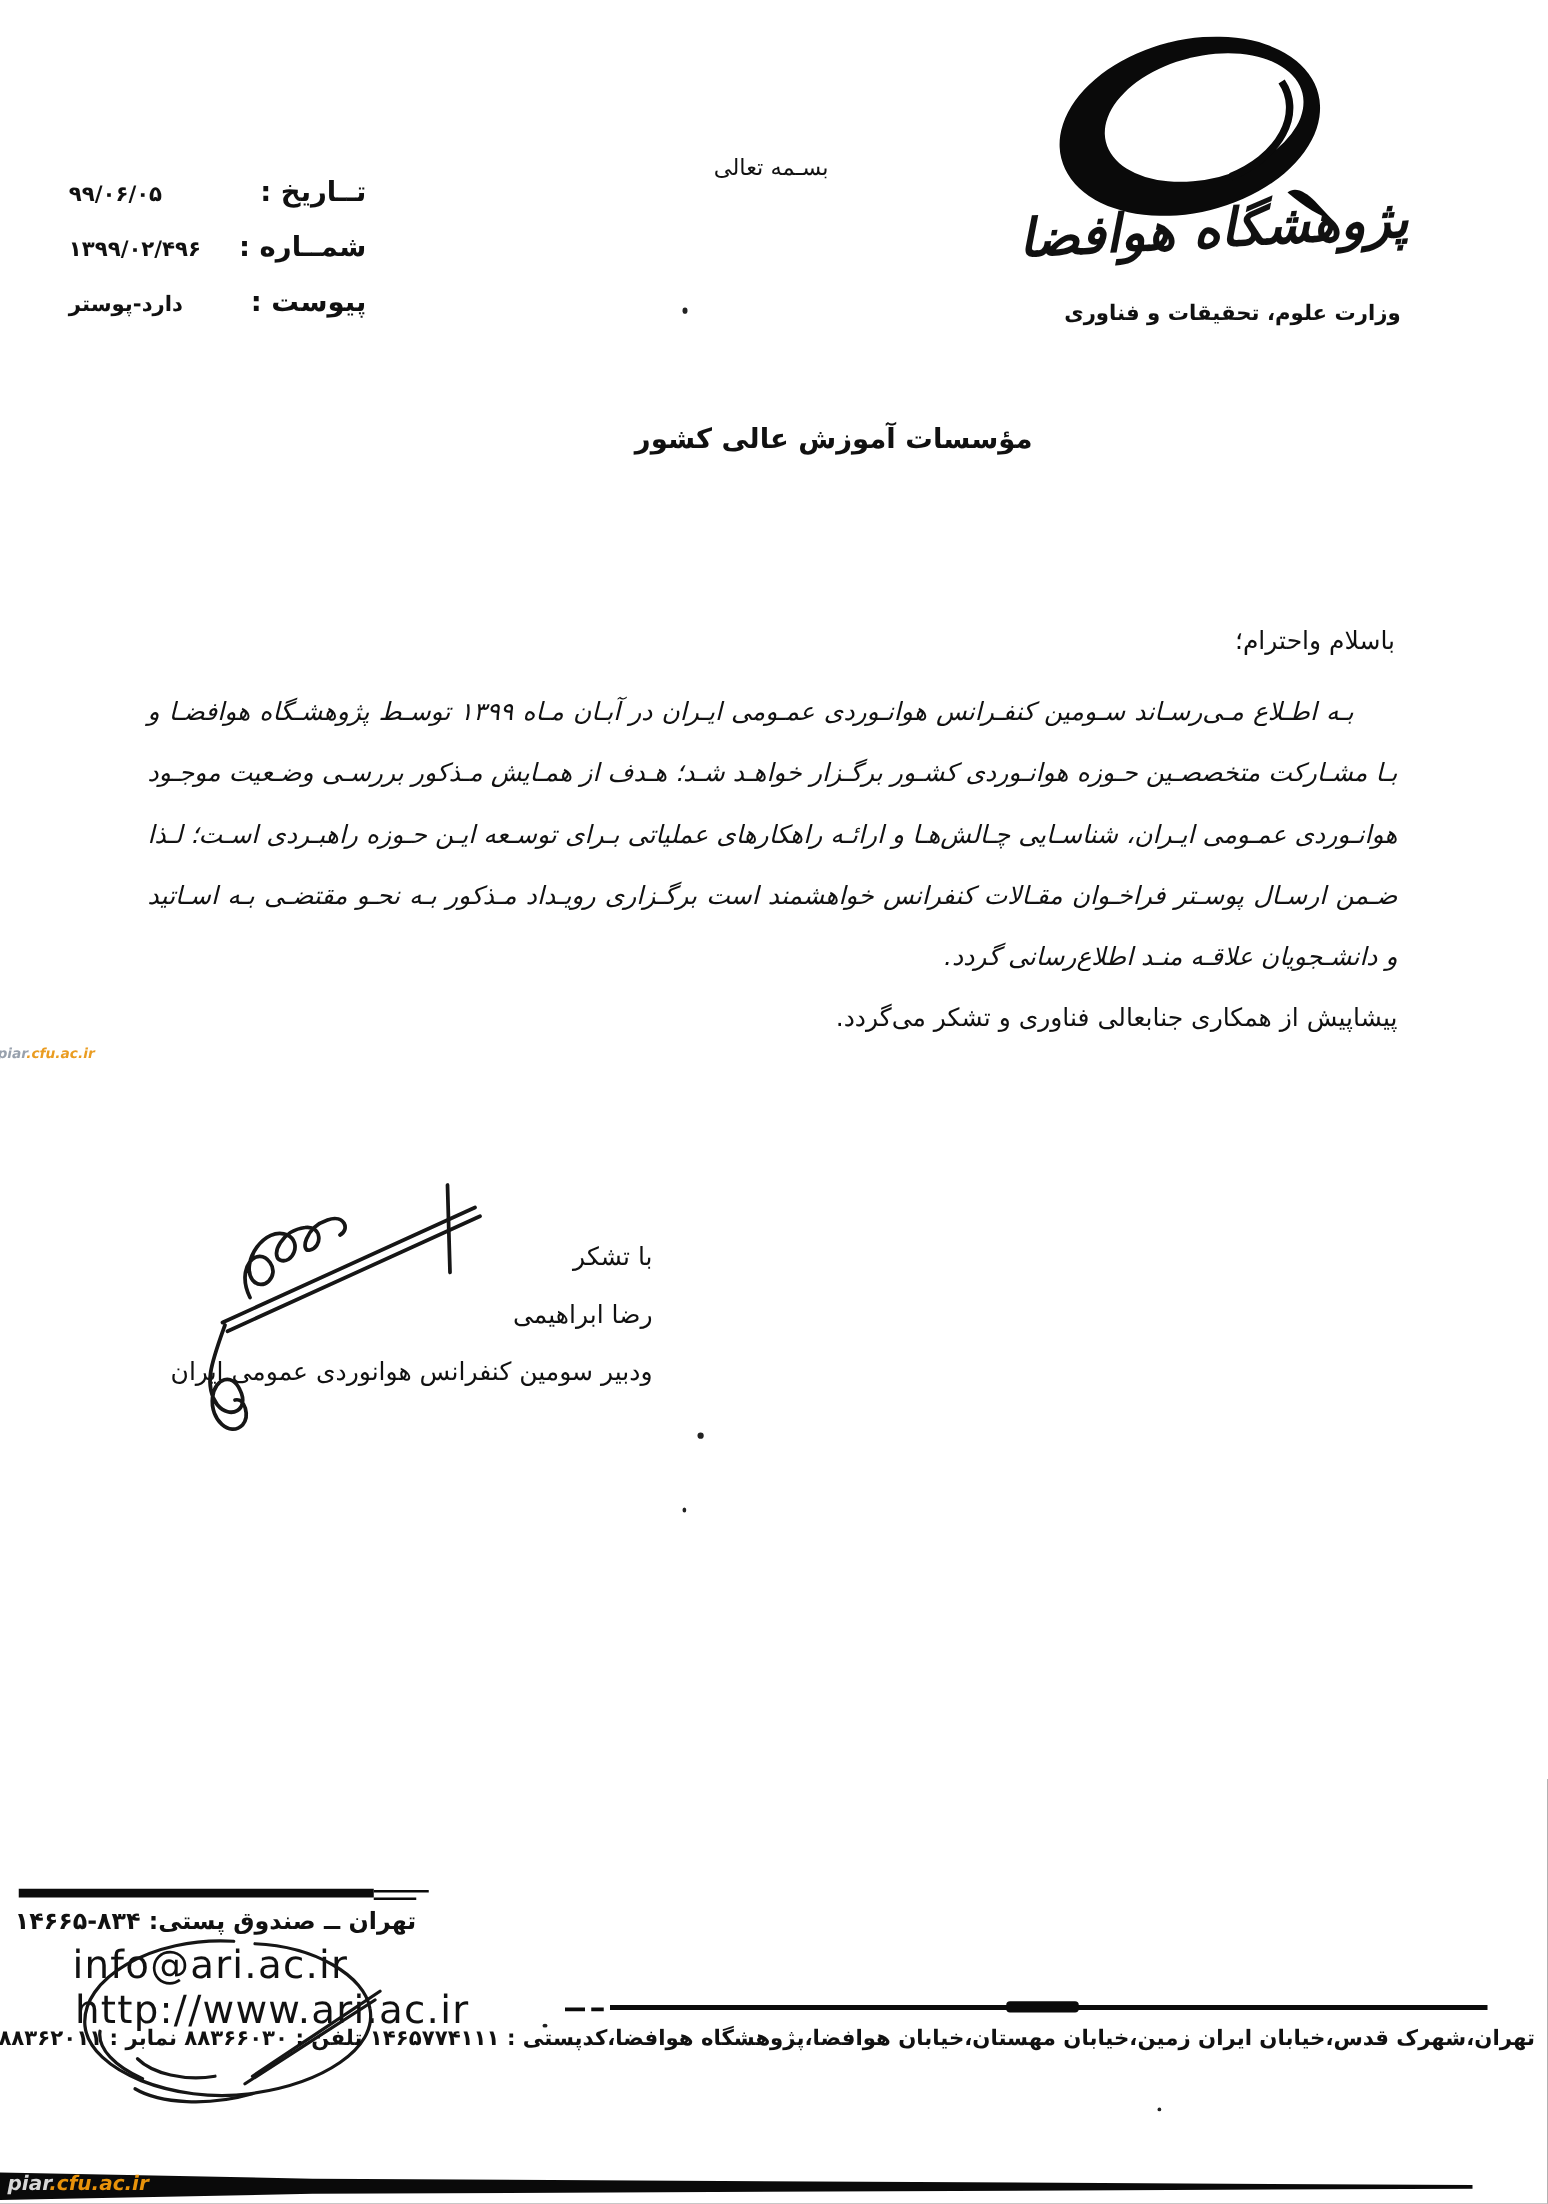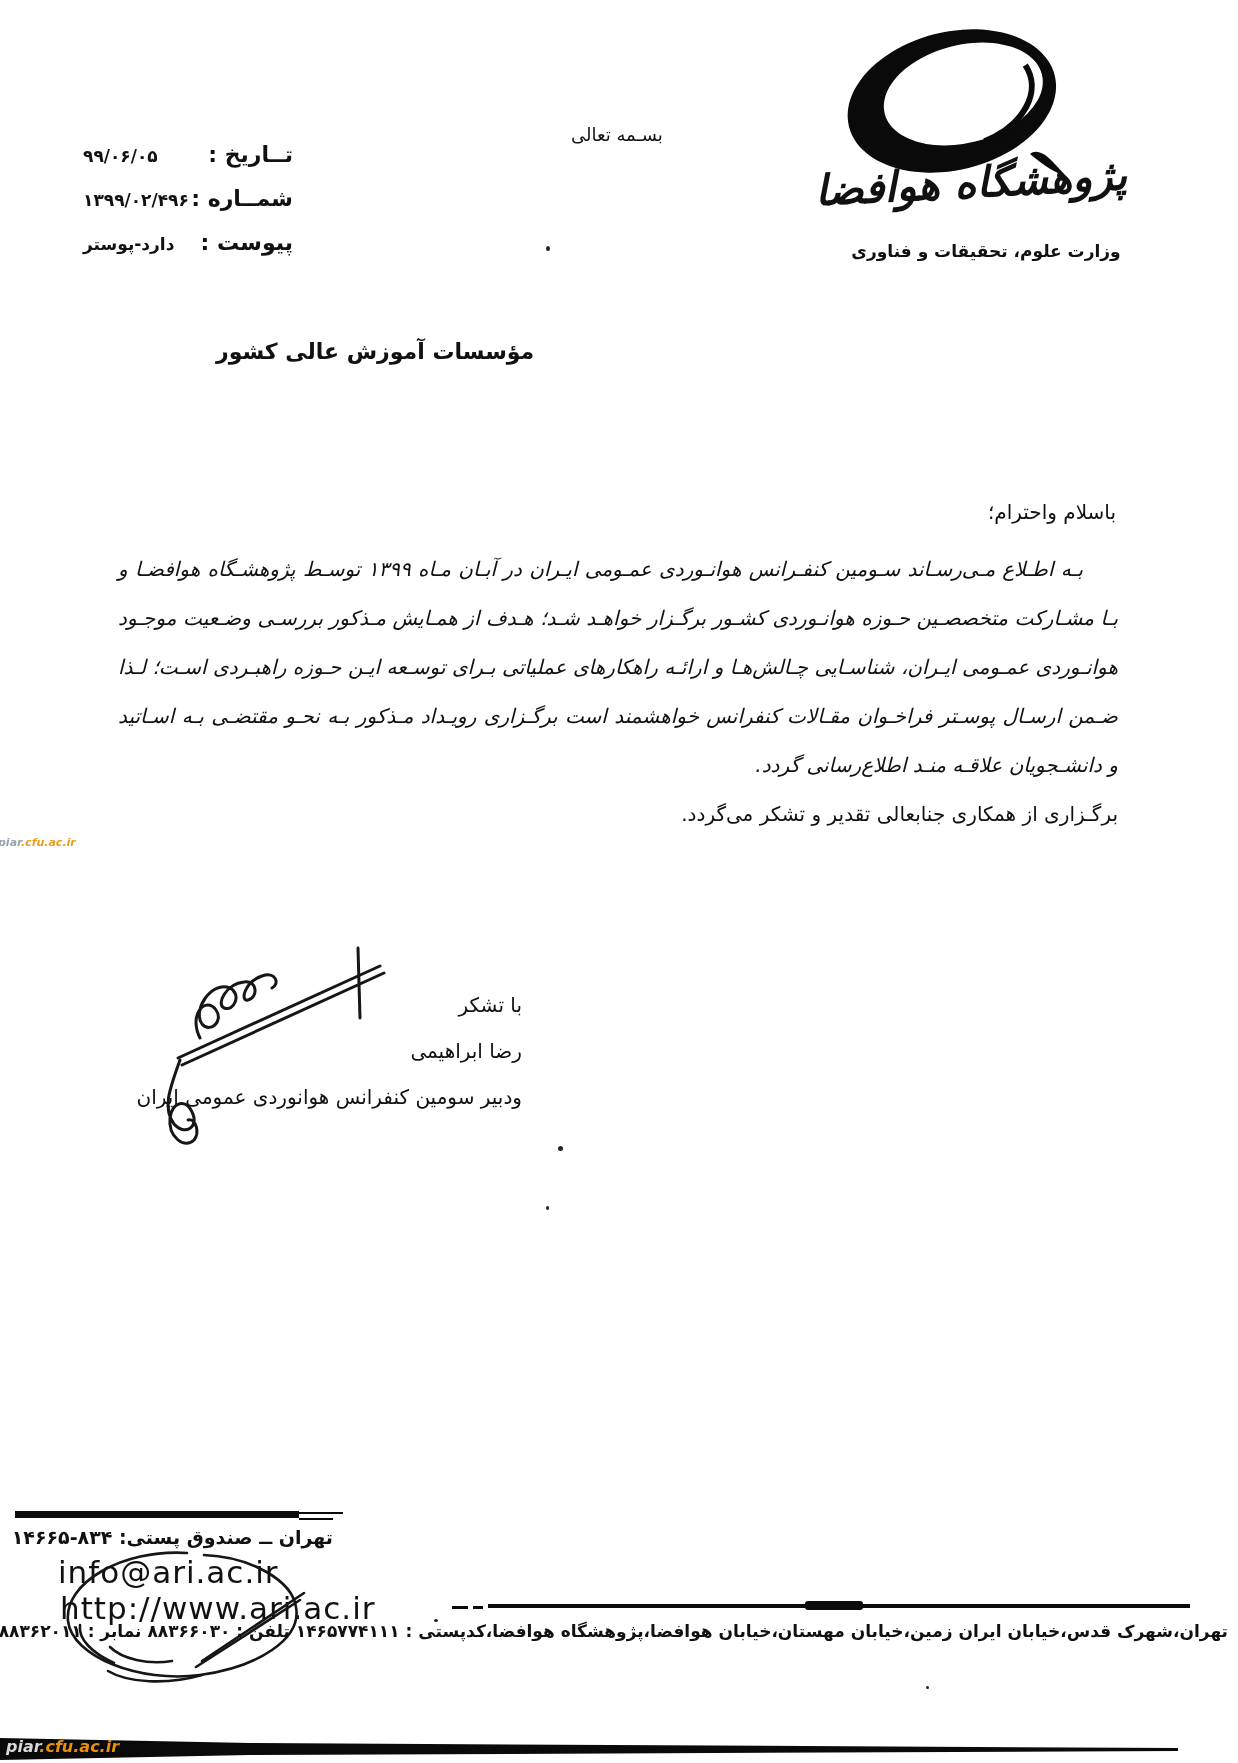--- a/index.html
+++ b/index.html
@@ -18,26 +18,26 @@
     direction:rtl;
   }
   .ministry{
     left:840px;top:241px;width:292px;text-align:center;
     font-size:17px;font-weight:bold;direction:rtl;white-space:nowrap;
   }
   .bismillah{left:571px;top:124px;font-size:18px;direction:rtl;white-space:nowrap;}
   .meta{left:55px;top:141px;width:238px;direction:rtl;}
   .meta-row{display:flex;justify-content:space-between;align-items:baseline;margin-bottom:15px;line-height:27px;}
   .meta-label{font-size:22px;font-weight:bold;white-space:nowrap;}
-  .meta-value{font-size:17px;font-weight:bold;white-space:nowrap;margin-left:28px;}
+  .meta-value{font-size:17px;font-weight:bold;white-space:nowrap;}
   
   .recipient{right:120px;top:324px;width:902px;direction:rtl;
     font-size:22px;font-weight:bold;line-height:56px;}
   .recipient-l1{text-align:justify;text-align-last:justify;}
-  .recipient-l2{text-align:left;}
+  .recipient-l2{text-align:center;}
   
   .salutation{right:122px;top:500px;font-size:20px;direction:rtl;}
   .body-block{right:120px;left:118px;top:545px;direction:rtl;font-size:20px;line-height:49px;}
   .body-par{text-align:justify;text-indent:35px;margin:0;font-style:italic;}
   .closing{text-align:right;margin:0;}
   
   .sig-block{left:150px;top:982px;width:372px;direction:rtl;
     font-size:20px;line-height:46px;}
   .sig-thanks{padding-left:0;margin-left:30px;}
   .sig-l{white-space:nowrap;}
@@ -101,21 +101,21 @@
   </div>
 
   <div class="abs recipient">
     <div class="recipient-l2">مؤسسات آموزش عالی کشور</div>
   </div>
 
   <div class="abs salutation">باسلام واحترام؛</div>
 
   <div class="abs body-block">
     <p class="body-par">بـه اطـلاع مـی‌رسـاند سـومین کنفـرانس هوانـوردی عمـومی ایـران در آبـان مـاه ۱۳۹۹ توسـط پژوهشـگاه هوافضـا و بـا مشـارکت متخصصـین حـوزه هوانـوردی کشـور برگـزار خواهـد شـد؛ هـدف از همـایش مـذکور بررسـی وضـعیت موجـود هوانـوردی عمـومی ایـران، شناسـایی چـالش‌هـا و ارائـه راهکارهای عملیاتی بـرای توسـعه ایـن حـوزه راهبـردی اسـت؛ لـذا ضـمن ارسـال پوسـتر فراخـوان مقـالات کنفرانس خواهشمند است برگـزاری رویـداد مـذکور بـه نحـو مقتضـی بـه اسـاتید و دانشـجویان علاقـه منـد اطلاع‌رسانی گردد.</p>
-    <p class="closing">برگـزاری از همکاری جنابعالی تقدیر و تشکر می‌گردد.</p>
+    <p class="closing">پیشاپیش از همکاری جنابعالی فناوری و تشکر می‌گردد.</p>
   </div>
 
   <div class="abs sig-block">
     <div class="sig-l sig-thanks" style="margin-left:28px;">با تشکر</div>
     <div class="sig-l" style="margin-left:32px;">رضا ابراهیمی</div>
     <div class="sig-l">ودبیر سومین کنفرانس هوانوردی عمومی ایران</div>
   </div>
 
   <svg class="abs sig-svg" viewBox="0 0 305 240">
     <g stroke="#161616" stroke-width="3" fill="none" stroke-linecap="round">

